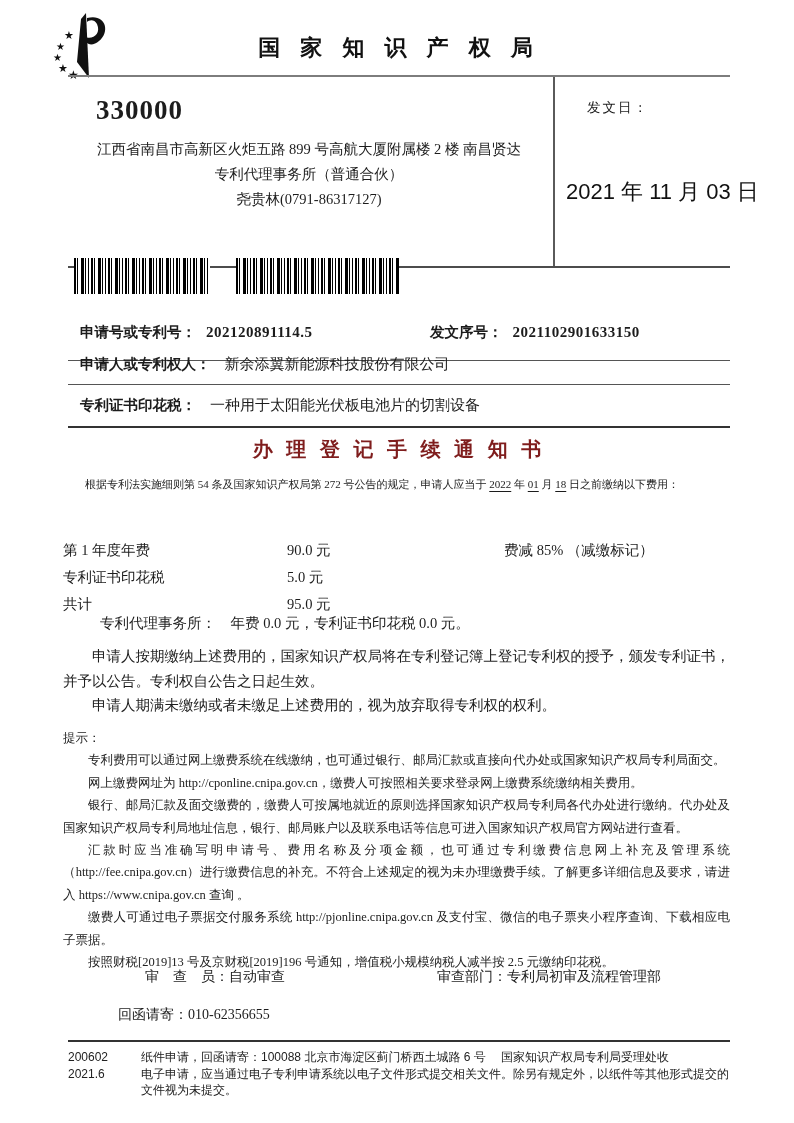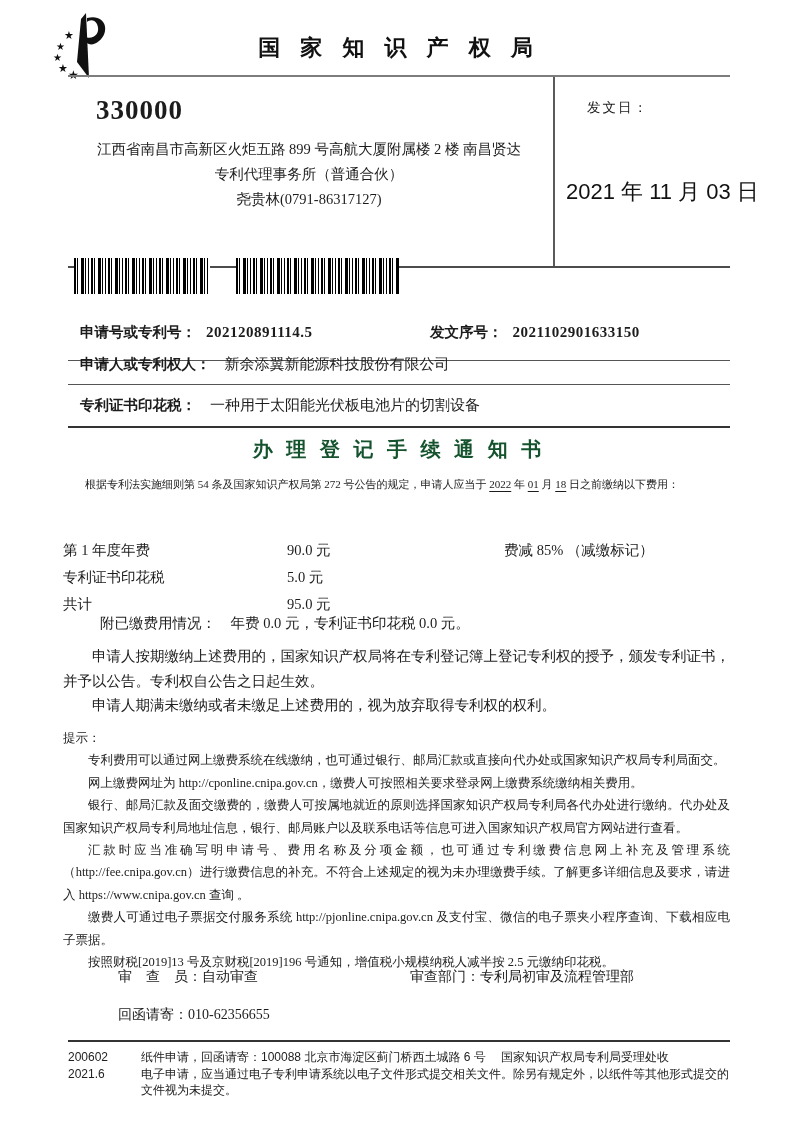--- a/index.html
+++ b/index.html
@@ -49,21 +49,21 @@
   .meta-row .txt { font-size:15px; margin-left:14px; }
   .row1 { top:305px; height:56px; }
   .row2 { top:345px; height:40px; }
   .row3 { top:385px; height:43px; border-bottom:2px solid #333; }
   .pair2 { position:absolute; left:362px; display:flex; align-items:center; }
 
   
   .notice-title {
     position:absolute; left:68px; top:436px; width:662px; text-align:center;
     font-family:"Liberation Sans","DejaVu Sans",sans-serif; font-weight:700;
-    font-size:20px; letter-spacing:4px; color:#14532d;
+    font-size:20px; letter-spacing:4px; color:#7f1d1d;
   }
   .intro {
     position:absolute; left:63px; top:472px; width:667px;
     font-size:11px; line-height:25px; text-align:justify; text-indent:2em;
   }
   .u { text-decoration:underline; text-underline-offset:3px; }
 
   
   .fees { position:absolute; left:63px; top:541px; width:667px; font-size:14.5px; }
   .fee-row { position:relative; height:27px; }
@@ -73,21 +73,21 @@
 
   .paras { position:absolute; left:63px; top:644px; width:667px; font-size:14.5px; line-height:24.5px; }
   .paras p { text-indent:2em; text-align:justify; }
 
   
   .tips { position:absolute; left:63px; top:727px; width:667px; font-size:12.5px; line-height:22.4px; color:#222; }
   .tips .tip { text-indent:2em; text-align:justify; }
 
   
   .review { position:absolute; left:118px; top:968px; width:612px; font-size:14px; }
-  .review .r1 { position:relative; }
+  .review .r1 { position:relative;margin-left:27px; }
   .review .dept { position:absolute; left:292px; top:0; }
   .review .r2 { margin-top:20px; }
 
   
   .footer {
     position:absolute; left:68px; top:1040px; width:662px;
     border-top:2px solid #333; padding-top:7px; display:flex;
     font-family:"Liberation Sans","DejaVu Sans",sans-serif; font-size:12px; line-height:16.5px; color:#222;
   }
   .footer .codes { width:73px; flex:none; }
@@ -154,21 +154,21 @@
     </div>
     <div class="fee-row">
       <span>专利证书印花税</span>
       <span class="amt">5.0 元</span>
     </div>
     <div class="fee-row">
       <span>共计</span>
       <span class="amt">95.0 元</span>
     </div>
   </div>
-  <div class="paid-note">附已缴费用情况：　年费 0.0 元，专利证书印花税 0.0 元。</div>
+  <div class="paid-note">专利代理事务所：　年费 0.0 元，专利证书印花税 0.0 元。</div>
 
   <div class="paras">
     <p>申请人按期缴纳上述费用的，国家知识产权局将在专利登记簿上登记专利权的授予，颁发专利证书，并予以公告。专利权自公告之日起生效。</p>
     <p>申请人期满未缴纳或者未缴足上述费用的，视为放弃取得专利权的权利。</p>
   </div>
 
   <div class="tips">
     <div>提示：</div>
     <div class="tip">专利费用可以通过网上缴费系统在线缴纳，也可通过银行、邮局汇款或直接向代办处或国家知识产权局专利局面交。</div>
     <div class="tip">网上缴费网址为 http://cponline.cnipa.gov.cn，缴费人可按照相关要求登录网上缴费系统缴纳相关费用。</div>

